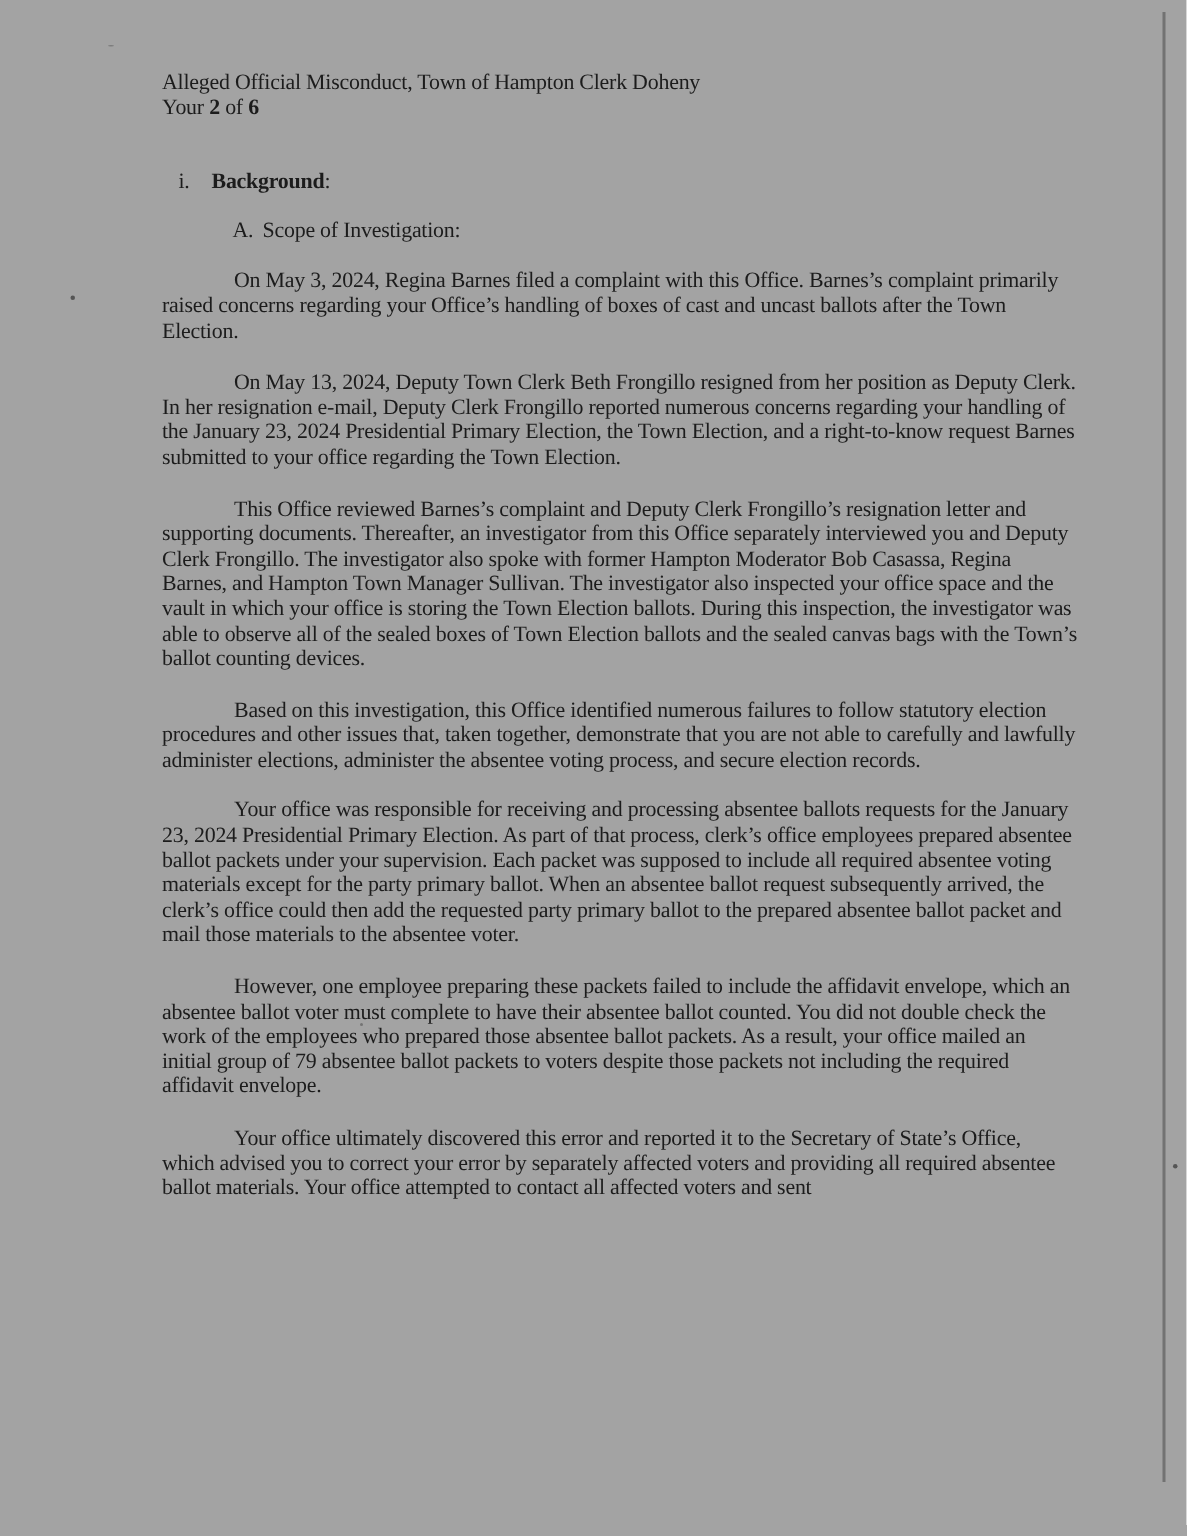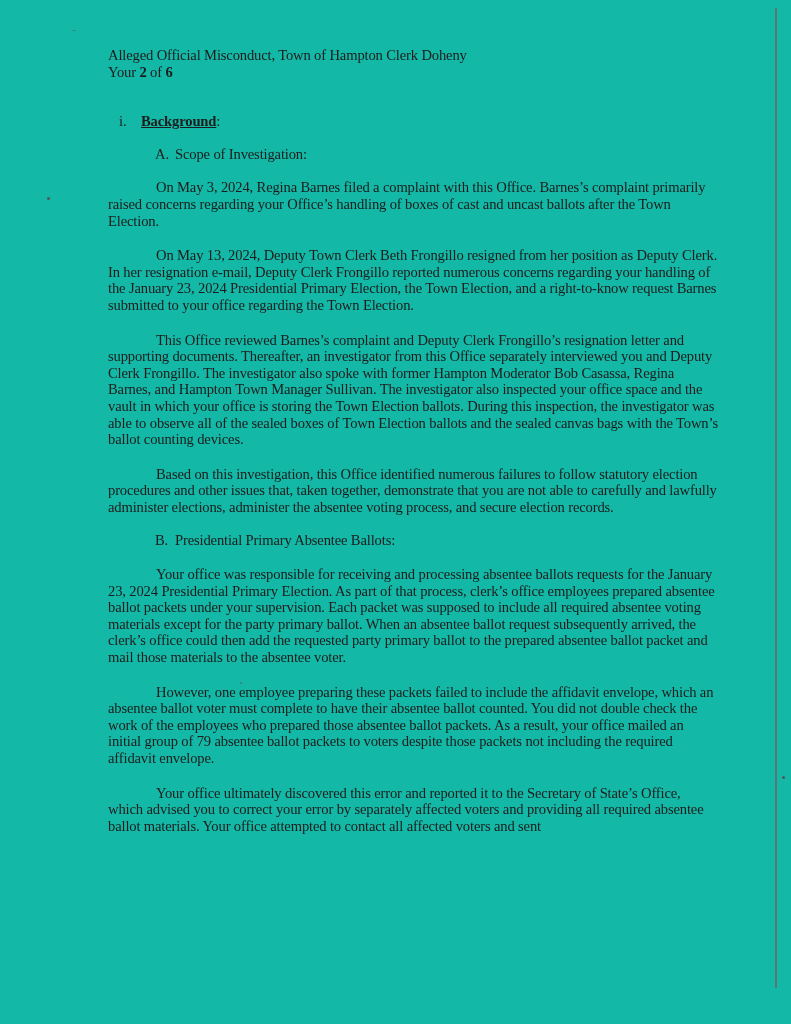--- a/index.html
+++ b/index.html
@@ -12,21 +12,21 @@
       height: 1024px;
       position: relative;
       overflow: hidden;
       font-family: "Liberation Serif", "DejaVu Serif", serif;
       color: #1c1c1c;
     }
     .page {
       position: absolute;
       left: 0; top: 0;
       width: 791px; height: 1024px;
-      background: #14b8a6;
+      background: #a3a3a3;
     }
     .scan-line {
       position: absolute;
       left: 775px;
       top: 8px;
       width: 1.5px;
       height: 980px;
       background: #6a6a6a;
       opacity: 0.85;
     }
@@ -49,21 +49,20 @@
       white-space: nowrap;
     }
     .header-line b { font-weight: bold; }
     .heading-1 {
       margin: 33px 0 0 11px;
       white-space: nowrap;
     }
     .heading-1 .num { display: inline-block; width: 22px; }
     .heading-1 .title {
       font-weight: bold;
-      text-decoration: underline;
     }
     .heading-2 {
       margin: 16px 0 0 47px;
       white-space: nowrap;
     }
     .heading-2 .num { display: inline-block; width: 20px; }
     .heading-2 .title { }
     .para {
       margin: 18px 0 0 0;
       text-indent: 48px;
@@ -89,20 +88,19 @@
 
     <p class="heading-1"><span class="num">i.</span><span class="title">Background</span><span>:</span></p>
 
     <p class="heading-2"><span class="num">A.</span><span class="title">Scope of Investigation</span><span>:</span></p>
 
     <p class="para first">On May 3, 2024, Regina Barnes filed a complaint with this Office.  Barnes’s complaint primarily raised concerns regarding your Office’s handling of boxes of cast and uncast ballots after the Town Election.</p>
     <p class="para">On May 13, 2024, Deputy Town Clerk Beth Frongillo resigned from her position as Deputy Clerk.  In her resignation e-mail, Deputy Clerk Frongillo reported numerous concerns regarding your handling of the January 23, 2024 Presidential Primary Election, the Town Election, and a right-to-know request Barnes submitted to your office regarding the Town Election.</p>
     <p class="para">This Office reviewed Barnes’s complaint and Deputy Clerk Frongillo’s resignation letter and supporting documents.  Thereafter, an investigator from this Office separately interviewed you and Deputy Clerk Frongillo.  The investigator also spoke with former Hampton Moderator Bob Casassa, Regina Barnes, and Hampton Town Manager Sullivan.  The investigator also inspected your office space and the vault in which your office is storing the Town Election ballots.  During this inspection, the investigator was able to observe all of the sealed boxes of Town Election ballots and the sealed canvas bags with the Town’s ballot counting devices.</p>
     <p class="para">Based on this investigation, this Office identified numerous failures to follow statutory election procedures and other issues that, taken together, demonstrate that you are not able to carefully and lawfully administer elections, administer the absentee voting process, and secure election records.</p>
 
-    <p class="heading-2" style="margin-top:17px;"><span class="num">B.</span><span class="title">Presidential Primary Absentee Ballots</span><span>:</span></p>
 
     <p class="para first">Your office was responsible for receiving and processing absentee ballots requests for the January 23, 2024 Presidential Primary Election.  As part of that process, clerk’s office employees prepared absentee ballot packets under your supervision.  Each packet was supposed to include all required absentee voting materials except for the party primary ballot.  When an absentee ballot request subsequently arrived, the clerk’s office could then add the requested party primary ballot to the prepared absentee ballot packet and mail those materials to the absentee voter.</p>
     <p class="para">However, one employee preparing these packets failed to include the affidavit envelope, which an absentee ballot voter must complete to have their absentee ballot counted.  You did not double check the work of the employees who prepared those absentee ballot packets.  As a result, your office mailed an initial group of 79 absentee ballot packets to voters despite those packets not including the required affidavit envelope.</p>
     <p class="para">Your office ultimately discovered this error and reported it to the Secretary of State’s Office, which advised you to correct your error by separately affected voters and providing all required absentee ballot materials.  Your office attempted to contact all affected voters and sent</p>
 
   </div>
 </div>
 
 </body></html>

